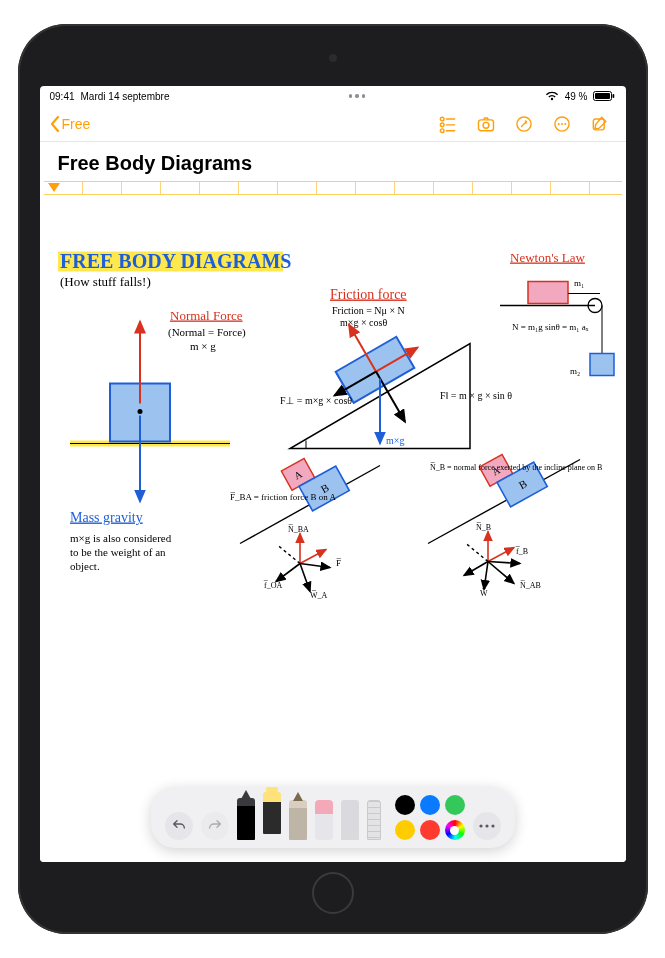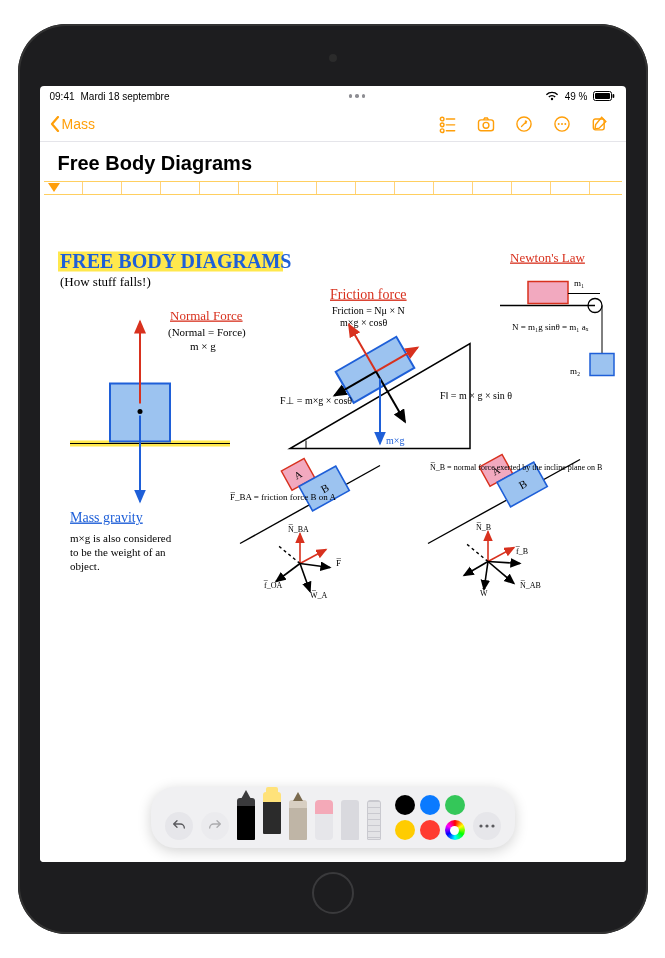--- a/index.html
+++ b/index.html
@@ -98,21 +98,21 @@
 </style>
 </head>
 <body>
 
 <div class="device">
   <div class="screen">
 
     <div class="status">
       <div class="left">
         <span>09:41</span>
-        <span>Mardi 18 septembre</span>
+        <span>Mardi 14 septembre</span>
       </div>
       <div class="dots">
           <span></span>
           <span></span>
           <span></span>
         </div>
       <div class="right">
         <span class="wifi-icon">
           <svg width="14" height="10" viewBox="0 0 14 10">
               <path d="M7 9.2a1.2 1.2 0 100-2.4 1.2 1.2 0 000 2.4zM3.3 5.6a5.3 5.3 0 017.4 0l-1 1a3.9 3.9 0 00-5.4 0l-1-1zM.9 3.2a8.7 8.7 0 0112.2 0l-1 1a7.3 7.3 0 00-10.2 0l-1-1z" fill="#000"></path>
@@ -127,21 +127,21 @@
             </svg>
         </span>
       </div>
     </div>
 
     <div class="toolbar">
       <div class="back">
         <svg width="10" height="16" viewBox="0 0 10 16">
             <path d="M8 1L2 8l6 7" stroke="#ff9f0a" stroke-width="2.2" fill="none" stroke-linecap="round" stroke-linejoin="round"></path>
           </svg>
-        <span>Mass</span>
+        <span>Free</span>
       </div>
       <div class="spacer"></div>
       <div class="tb-btn">
         <svg viewBox="0 0 24 24">
             <g stroke="#ff9f0a" stroke-width="1.7" fill="none" stroke-linecap="round">
               <circle cx="5" cy="6" r="2.2"></circle>
               <line x1="10" y1="6" x2="20" y2="6"></line>
               <circle cx="5" cy="13" r="2.2"></circle>
               <line x1="10" y1="13" x2="20" y2="13"></line>
               <circle cx="5" cy="20" r="2.2"></circle>

